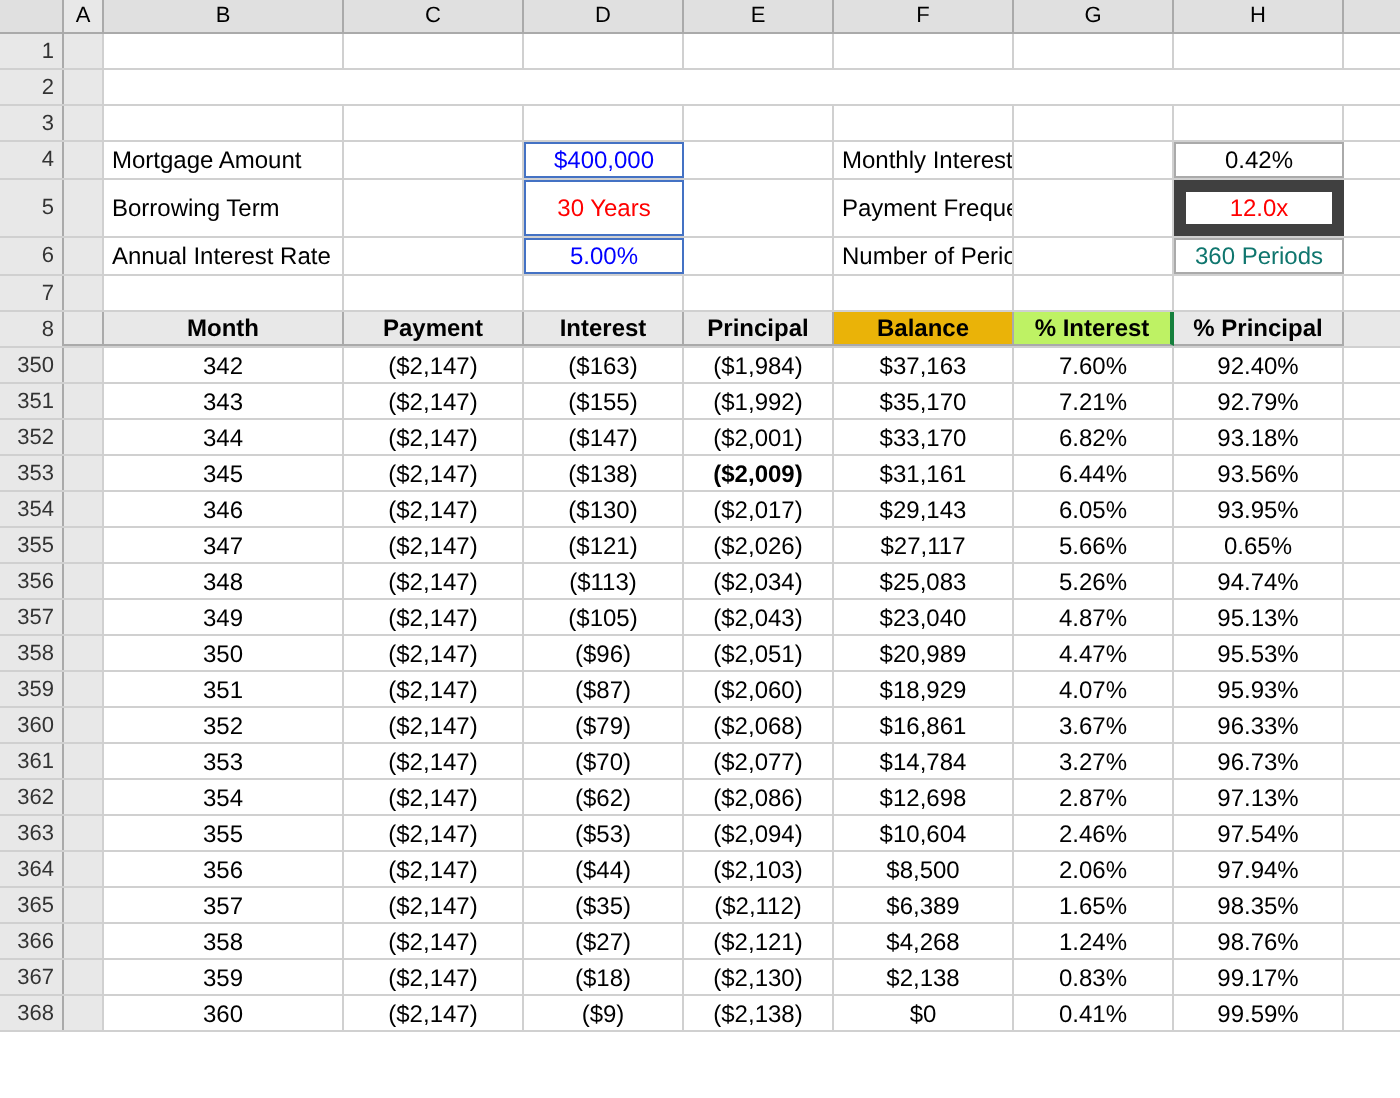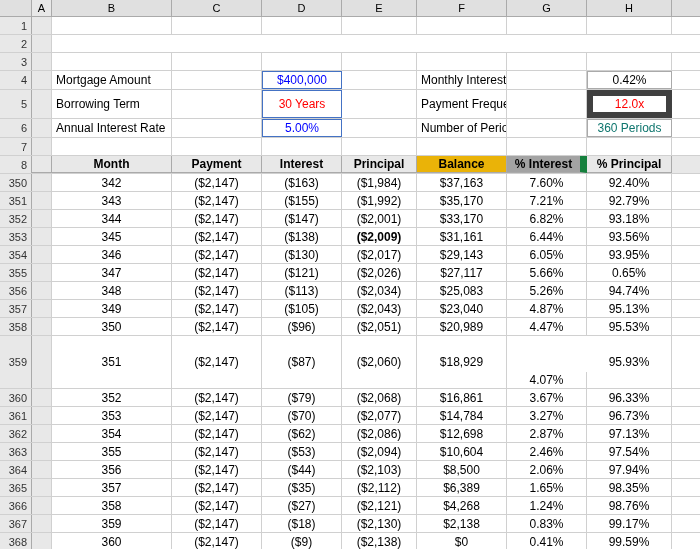--- a/index.html
+++ b/index.html
@@ -230,21 +230,21 @@
   </div>
 
   <div class="sheet-row header-row" style="background:#e8e8e8;">
     <div class="row-num">8</div>
     <div class="cell cell-a"></div>
     <div class="cell cell-b" style="justify-content:center; font-weight:bold; background:#e8e8e8; border-right:1px solid #aaa;">Month</div>
     <div class="cell cell-c" style="justify-content:center; font-weight:bold; background:#e8e8e8; border-right:1px solid #aaa;">Payment</div>
     <div class="cell cell-d" style="justify-content:center; font-weight:bold; background:#e8e8e8; border-right:1px solid #aaa;">Interest</div>
     <div class="cell cell-e" style="justify-content:center; font-weight:bold; background:#e8e8e8; border-right:1px solid #aaa;">Principal</div>
     <div class="cell cell-f" style="justify-content:center; font-weight:bold; background:#eab308; border-right:1px solid #aaa;">Balance</div>
-    <div class="cell cell-g" style="justify-content:center; font-weight:bold; background:#a3a3a3; border-right:7px solid #15803d;">% Interest</div>
+    <div class="cell cell-g" style="justify-content:center; font-weight:bold; background:#bef264; border-right:2px solid #15803d;">% Interest</div>
     <div class="cell cell-h" style="justify-content:center; font-weight:bold; background:#e8e8e8;">% Principal</div>
   </div>
 
   <div id="data-rows">
       <div class="sheet-row data-row">
         <div class="row-num">350</div>
         <div class="cell cell-a"></div>
         <div class="cell cell-b" style="justify-content: center;">342</div>
         <div class="cell cell-c" style="justify-content: center;">($2,147)</div>
         <div class="cell cell-d" style="justify-content: center;">($163)</div>
@@ -342,21 +342,21 @@
         <div class="cell cell-h" style="justify-content: center;">95.53%</div>
       </div>
       <div class="sheet-row data-row">
         <div class="row-num">359</div>
         <div class="cell cell-a"></div>
         <div class="cell cell-b" style="justify-content: center;">351</div>
         <div class="cell cell-c" style="justify-content: center;">($2,147)</div>
         <div class="cell cell-d" style="justify-content: center;">($87)</div>
         <div class="cell cell-e" style="justify-content: center;">($2,060)</div>
         <div class="cell cell-f" style="justify-content: center;">$18,929</div>
-        <div class="cell cell-g" style="justify-content: center; margin-top: 36px;">4.07%</div>
+        <div class="cell cell-g" style="justify-content: center;">4.07%</div>
         <div class="cell cell-h" style="justify-content: center;">95.93%</div>
       </div>
       <div class="sheet-row data-row">
         <div class="row-num">360</div>
         <div class="cell cell-a"></div>
         <div class="cell cell-b" style="justify-content: center;">352</div>
         <div class="cell cell-c" style="justify-content: center;">($2,147)</div>
         <div class="cell cell-d" style="justify-content: center;">($79)</div>
         <div class="cell cell-e" style="justify-content: center;">($2,068)</div>
         <div class="cell cell-f" style="justify-content: center;">$16,861</div>

